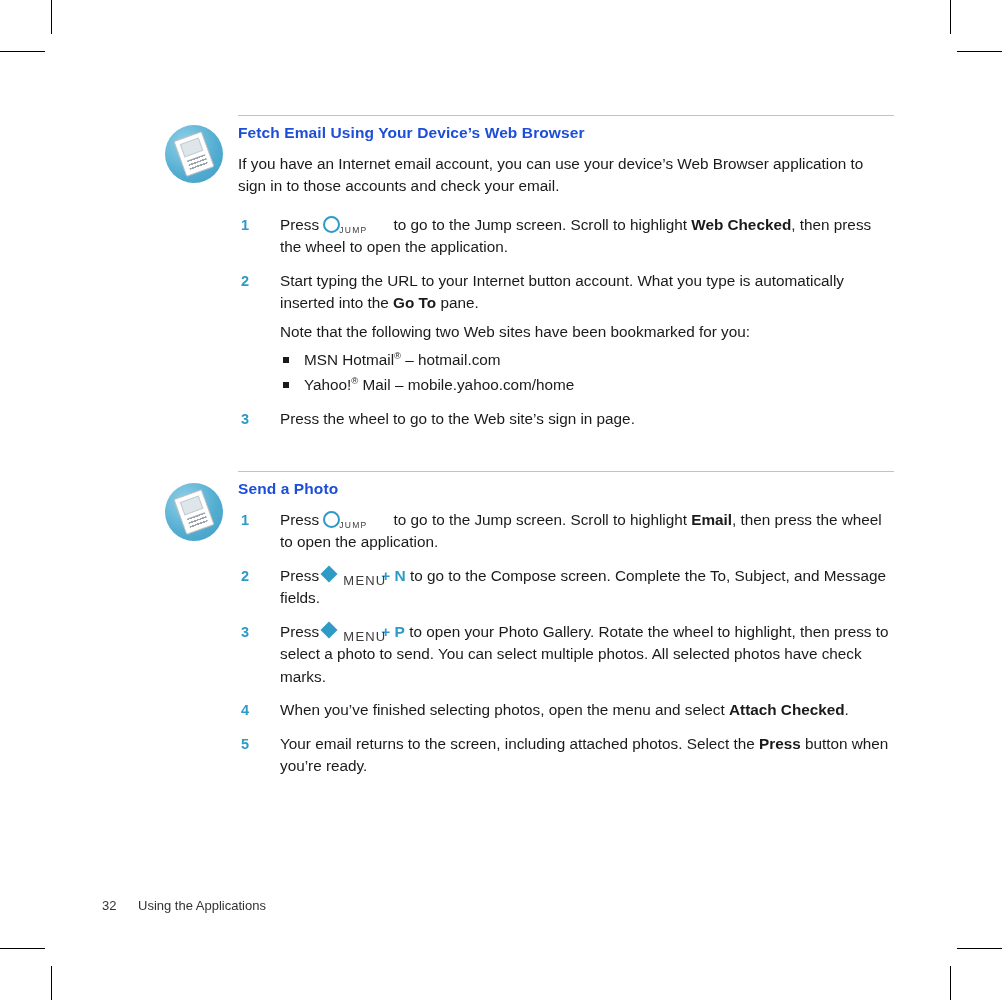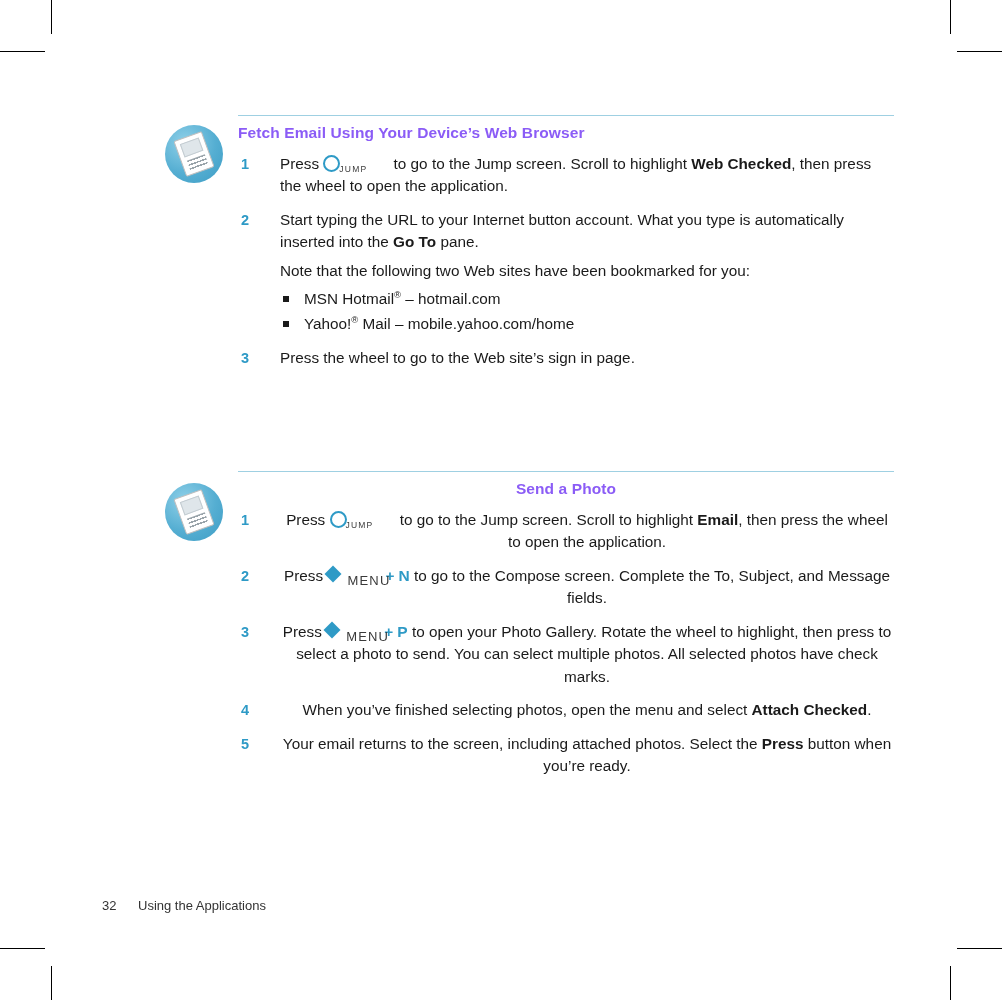--- a/index.html
+++ b/index.html
@@ -42,21 +42,21 @@
   .rule {
     border-top: 1px solid #9fd0e2;
     width: 656px;
     height: 0;
     margin: 0 0 8px 0;
   }
 
   .sec-title {
     font-size: 15.5px;
     font-weight: bold;
-    color: #8b5cf6;
+    color: #1d4ed8;
     letter-spacing: 0.1px;
     margin: 0 0 10px 0;
     line-height: 1.2;
   }
 
   .intro {
     font-size: 15.3px;
     line-height: 22.5px;
     margin: 0 0 16px 0;
     color: #1a1a1a;
@@ -248,20 +248,21 @@
   <div class="crop crop-h" style="left:957px; top:948px; width:45px;"></div>
   <div class="crop crop-v" style="left:950px; top:966px; height:34px;"></div>
 
   <div class="glyph" style="left:165px; top:125px;">
     <div class="inner"></div>
   </div>
 
   <div class="section" style="top:115px;">
     <div class="rule"></div>
     <h2 class="sec-title">Fetch Email Using Your Device’s Web Browser</h2>
+    <p class="intro">If you have an Internet email account, you can use your device’s Web Browser application to sign in to those accounts and check your email.</p>
 
     <ol class="steps">
       <li>
         <span class="num">1</span>
         <span>Press</span>
         <span class="key-jump"><span class="ring"></span><span class="lbl">JUMP</span></span><span> to go to the Jump screen. Scroll to highlight </span><b>Web Checked</b><span>, then press the wheel to open the application.</span>
       </li>
 
       <li>
         <span class="num">2</span>
@@ -281,21 +282,21 @@
         <span class="num">3</span>
         <span>Press the wheel to go to the Web site’s sign in page.</span>
       </li>
     </ol>
   </div>
 
   <div class="glyph" style="left:165px; top:483px;">
     <div class="inner"></div>
   </div>
 
-  <div class="section" style="top:471px;text-align:center;">
+  <div class="section" style="top:471px;">
     <div class="rule"></div>
     <h2 class="sec-title">Send a Photo</h2>
 
     <ol class="steps">
       <li>
         <span class="num">1</span>
         <span>Press</span>
         <span class="key-jump"><span class="ring"></span><span class="lbl">JUMP</span></span><span> to go to the Jump screen. Scroll to highlight </span><b>Email</b><span>, then press the wheel to open the application.</span>
       </li>
 

